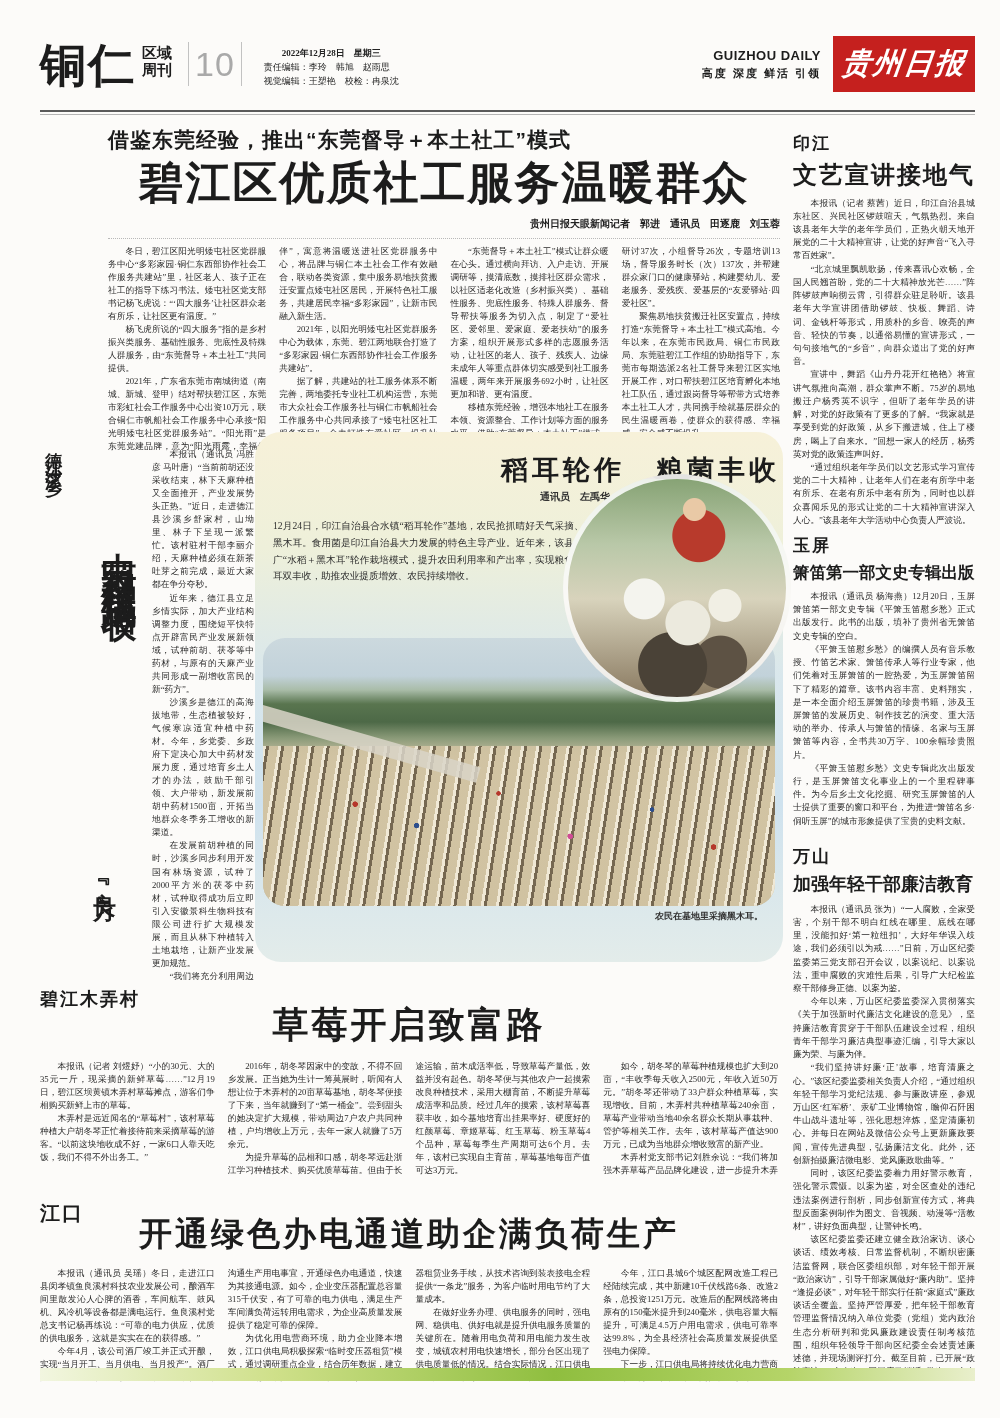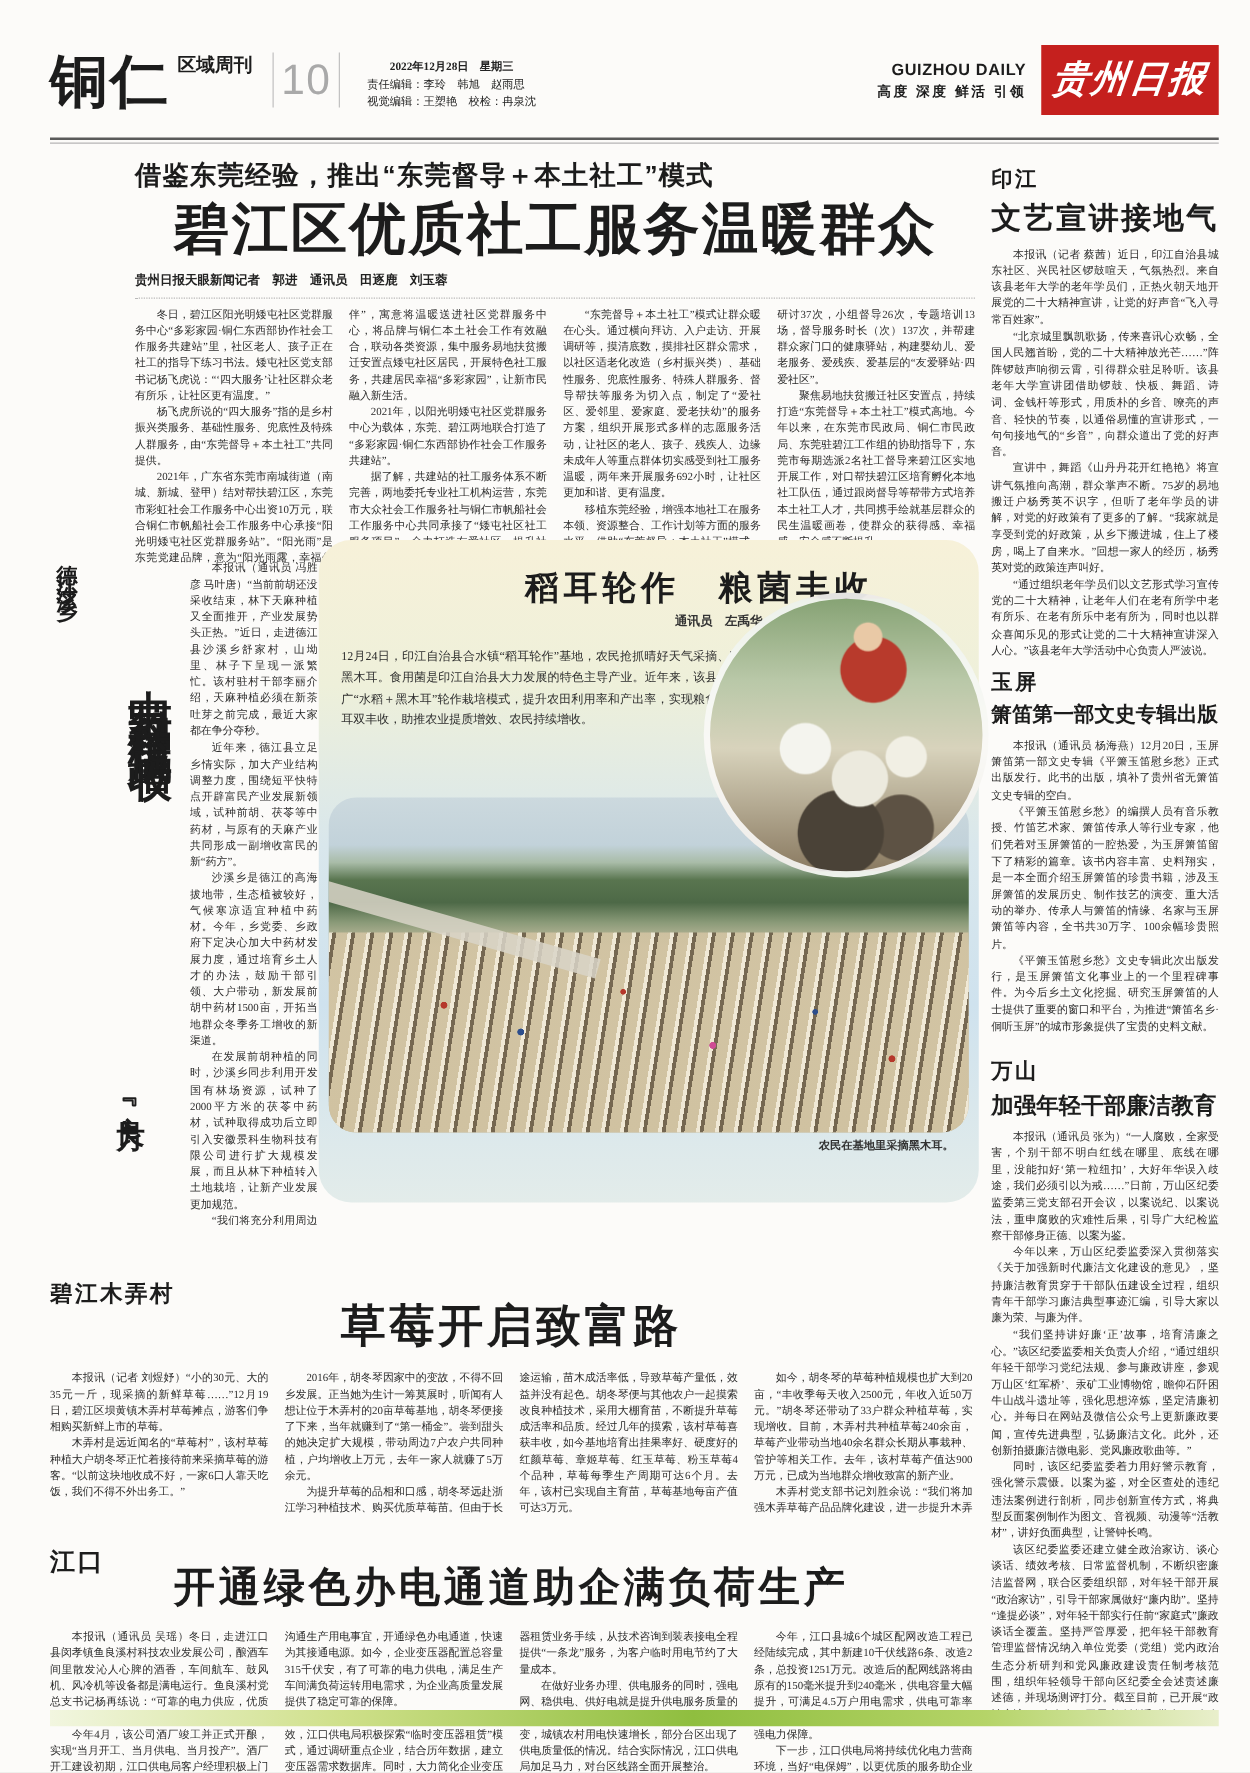--- a/index.html
+++ b/index.html
@@ -3,21 +3,21 @@
 <meta charset="utf-8">
 <style>
   html,body{margin:0;padding:0;background:#e8e6e2;}
   #page{position:relative;width:1000px;height:1418px;margin:0 auto;background:#fcfbf9;
         font-family:"Liberation Serif",serif;color:#1c1c1c;overflow:hidden;}
   [data-name]{box-sizing:border-box;}
 
   
   #masthead{position:absolute;left:40px;top:36px;width:935px;height:70px;display:flex;align-items:flex-start;}
   .mh-region{font-family:"Liberation Sans",sans-serif;font-weight:900;font-size:46px;line-height:58px;letter-spacing:2px;}
-  .mh-edition{display:flex;flex-direction:row;justify-content:center;margin:8px 0 0 6px;
+  .mh-edition{display:flex;flex-direction:column;justify-content:center;margin:8px 0 0 6px;
               font-family:"Liberation Sans",sans-serif;font-weight:700;font-size:15px;line-height:17px;align-items:center;}
   .mh-pageno{display:flex;align-items:center;margin:6px 0 0 10px;color:#9a9a9a;}
   .mh-pageno .bar{width:1px;height:44px;background:#c2c2c2;margin:0 6px;}
   .mh-pageno .num{font-family:"Liberation Sans",sans-serif;font-size:34px;font-weight:400;color:#a9a9a9;letter-spacing:1px;}
   .mh-date{margin:10px 0 0 16px;font-size:9px;line-height:14px;color:#222;}
   .mh-date .d1{font-weight:700;text-align:center;}
   .mh-right{margin-left:auto;display:flex;align-items:center;}
   .mh-brandtxt{text-align:right;margin-right:12px;font-family:"Liberation Sans",sans-serif;}
   .mh-brandtxt .en{font-weight:700;font-size:13px;letter-spacing:.5px;}
   .mh-brandtxt .cn{font-weight:700;font-size:11px;margin-top:3px;letter-spacing:2px;}
@@ -26,41 +26,41 @@
                 font-family:"Liberation Serif",serif;letter-spacing:2px;}
   #mast-rule{position:absolute;left:40px;top:110px;width:935px;height:5px;
              border-top:2px solid #5a5a5a;border-bottom:1px solid #b5b5b5;}
 
   
   #lead{position:absolute;left:108px;top:126px;width:672px;}
   .lead-kicker{text-align:left;font-family:"Liberation Sans",sans-serif;font-weight:700;
                font-size:21px;letter-spacing:1px;}
   .lead-headline{text-align:center;font-family:"Liberation Sans",sans-serif;font-weight:900;
                  font-size:45px;letter-spacing:2px;margin-top:4px;line-height:1.1;}
-  .lead-byline{text-align:left;font-size:10px;font-weight:700;margin-top:9px;color:#222;}
+  .lead-byline{text-align:right;font-size:10px;font-weight:700;margin-top:9px;color:#222;}
   .lead-sep{border:none;border-top:1px dotted #b8b8b8;margin:7px 0 6px 0;}
   .lead-body{column-count:4;column-gap:13px;column-fill:auto;height:212px;overflow:hidden;
              font-size:8.7px;line-height:1.5;text-align:justify;color:#2a2a2a;}
   .news p{margin:0;text-indent:2em;}
 
   
   #dejiang{position:absolute;left:40px;top:432px;width:214px;height:532px;}
   .dj-label{position:absolute;left:2px;top:6px;writing-mode:vertical-rl;
             font-family:"Liberation Sans",sans-serif;font-weight:700;font-size:17px;letter-spacing:7px;}
   .dj-head{position:absolute;left:58px;top:92px;writing-mode:vertical-rl;
            font-family:"Liberation Sans",sans-serif;font-weight:900;font-size:35px;letter-spacing:8px;line-height:1.2;}
   .dj-head2{position:absolute;left:50px;top:438px;writing-mode:vertical-rl;
             font-family:"Liberation Sans",sans-serif;font-weight:900;font-size:23px;letter-spacing:4px;}
   .dj-body{position:absolute;left:112px;top:16px;width:102px;height:532px;overflow:hidden;
            font-size:8.7px;line-height:1.5;text-align:justify;color:#2a2a2a;}
 
   
   #feature{position:absolute;left:255px;top:432px;width:528px;height:530px;border-radius:26px;
            background:linear-gradient(180deg,#f7f1d9 0%,#eef0da 22%,#d9e7ec 46%,#cfe2ee 70%,#e3ecea 100%);}
-  .ft-title{position:absolute;left:165px;top:20px;width:360px;text-align:left;
+  .ft-title{position:absolute;left:165px;top:20px;width:360px;text-align:right;
             font-family:"Liberation Sans",sans-serif;font-weight:900;font-size:27px;letter-spacing:4px;}
   .ft-byline{position:absolute;left:165px;top:58px;width:360px;text-align:center;
              font-size:10px;font-weight:700;color:#333;}
   .ft-caption{position:absolute;left:18px;top:86px;width:330px;font-size:9.6px;line-height:1.75;
               text-align:justify;color:#2d2d2d;}
   .ft-circle{position:absolute;left:308px;top:42px;width:228px;height:228px;border-radius:50%;
              border:5px solid rgba(255,255,255,.85);overflow:hidden;z-index:3;
              background:
                radial-gradient(circle at 58% 14%, #e9c9a6 0 11px, rgba(0,0,0,0) 12px),
                radial-gradient(circle at 60% 26%, #b83a2c 0 26px, rgba(0,0,0,0) 27px),
@@ -93,21 +93,21 @@
   .side-head{font-family:"Liberation Sans",sans-serif;font-weight:900;line-height:1.15;margin-top:6px;}
   .side-body{margin-top:8px;font-size:8.7px;line-height:1.52;text-align:justify;color:#2a2a2a;overflow:hidden;}
   #sec-yinjiang{top:132px;} #sec-yinjiang .side-head{font-size:24px;letter-spacing:2px;}
   #sec-yinjiang .side-body{height:330px;}
   #sec-yuping{top:534px;} #sec-yuping .side-head{font-size:16.5px;}
   #sec-yuping .side-body{height:246px;}
   #sec-wanshan{top:845px;} #sec-wanshan .side-head{font-size:18px;}
   #sec-wanshan .side-body{height:470px;}
 
   
-  .bsec{position:absolute;left:40px;width:738px;margin-top:36px;}
+  .bsec{position:absolute;left:40px;width:738px;}
   .bsec-label{position:absolute;left:0;top:2px;font-family:"Liberation Sans",sans-serif;font-weight:800;font-size:18px;letter-spacing:2px;}
   .bsec-head{text-align:center;font-family:"Liberation Sans",sans-serif;font-weight:900;letter-spacing:3px;}
   .bsec-body{margin-top:10px;column-count:4;column-gap:13px;column-fill:auto;overflow:hidden;
              font-size:8.7px;line-height:1.5;text-align:justify;color:#2a2a2a;}
   #strawberry{top:985px;} #strawberry .bsec-head{font-size:36px;margin-top:16px;}
   #strawberry .bsec-body{height:122px;}
   #jiangkou{top:1198px;} #jiangkou .bsec-label{font-size:20px;}
   #jiangkou .bsec-head{font-size:33px;margin-top:14px;}
   #jiangkou .bsec-body{height:118px;}
 

